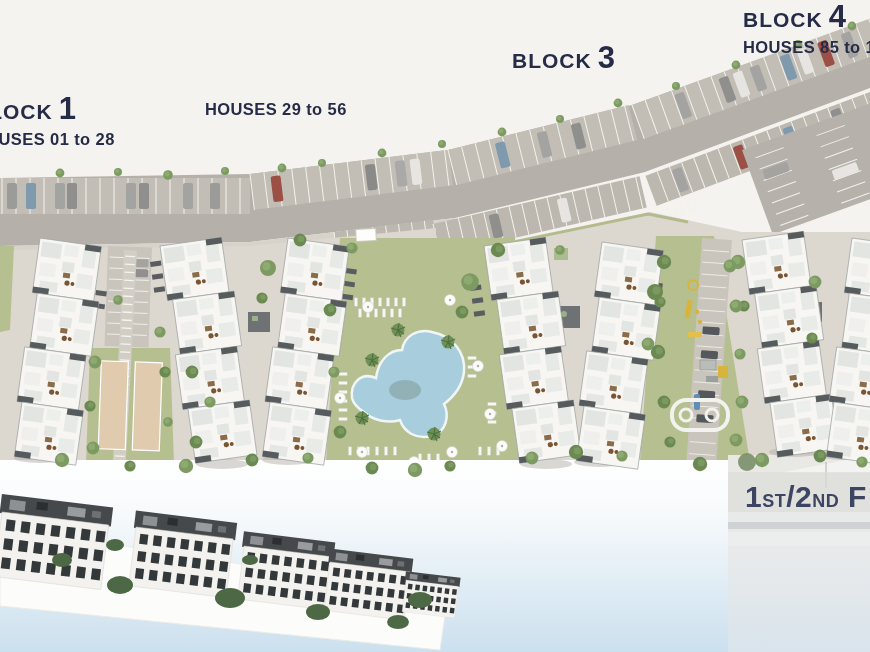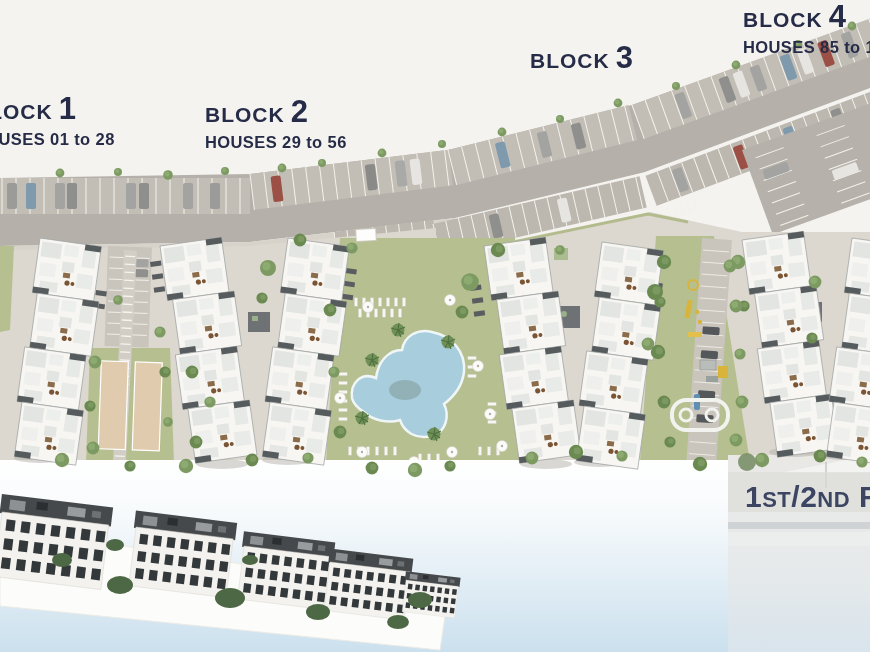--- a/index.html
+++ b/index.html
@@ -5,21 +5,21 @@
   html,body{margin:0;padding:0;background:#ffffff;}
   #stage{position:relative;width:870px;height:652px;overflow:hidden;background:#f5f3ef;
          font-family:"Liberation Sans", sans-serif;}
   #plan-svg{position:absolute;left:0;top:0;}
   .block-label{position:absolute;color:#262c47;z-index:5;white-space:nowrap;}
   .block-label .line1{font-weight:bold;font-size:21px;line-height:30px;letter-spacing:1px;}
   .block-label .num{font-size:31px;letter-spacing:0;margin-left:6px;}
   .block-label .line2{font-weight:bold;font-size:16.5px;line-height:19px;letter-spacing:.4px;margin-top:3px;}
   .floor-label{position:absolute;left:745px;top:480px;color:#3c4663;font-weight:bold;
                font-size:30px;line-height:34px;white-space:nowrap;z-index:6;letter-spacing:.5px;}
-  .floor-label .sc{font-size:22px;}
+  .floor-label .sc{font-size:18px;}
 </style>
 </head>
 <body>
 
 <div id="stage">
 
 <svg id="plan-svg" width="870" height="652" viewBox="0 0 870 652">
 <defs>
   <linearGradient id="skyGrad" x1="0" y1="0" x2="0" y2="1">
     <stop offset="0%" stop-color="#ffffff"></stop>
@@ -485,24 +485,23 @@
           <ellipse cx="420" cy="600" rx="12" ry="8"></ellipse>
   </g>
 </g>
 </svg>
 
 <div class="block-label" style="left:-27px;top:94px;">
   <div class="line1"><span>BLOCK</span><span class="num">1</span></div>
   <div class="line2">HOUSES 01 to 28</div>
 </div>
 <div class="block-label" style="left:205px;top:97px;">
-  <div class="line1"><span>BLOCK</span><span class="num">2</span></div>
   <div class="line2">HOUSES 29 to 56</div>
 </div>
-<div class="block-label" style="left:530px;top:43px;">
+<div class="block-label" style="left:512px;top:43px;">
   <div class="line1"><span>BLOCK</span><span class="num">3</span></div>
 </div>
 <div class="block-label" style="left:743px;top:2px;">
   <div class="line1"><span>BLOCK</span><span class="num">4</span></div>
   <div class="line2">HOUSES 85 to 1</div>
 </div>
 
 <div class="floor-label"><span>1</span><span class="sc">ST</span><span>/2</span><span class="sc">ND</span><span> F</span></div>
 
 </div>

